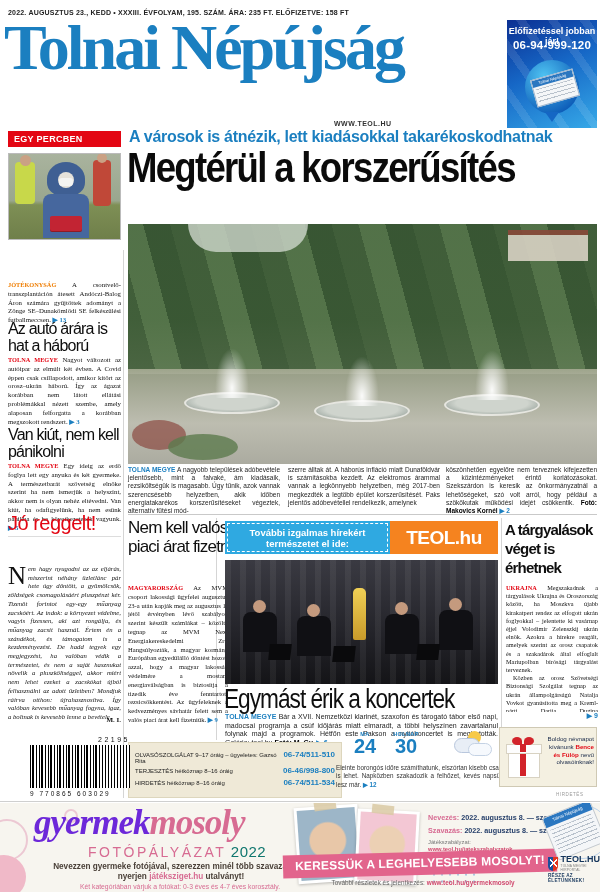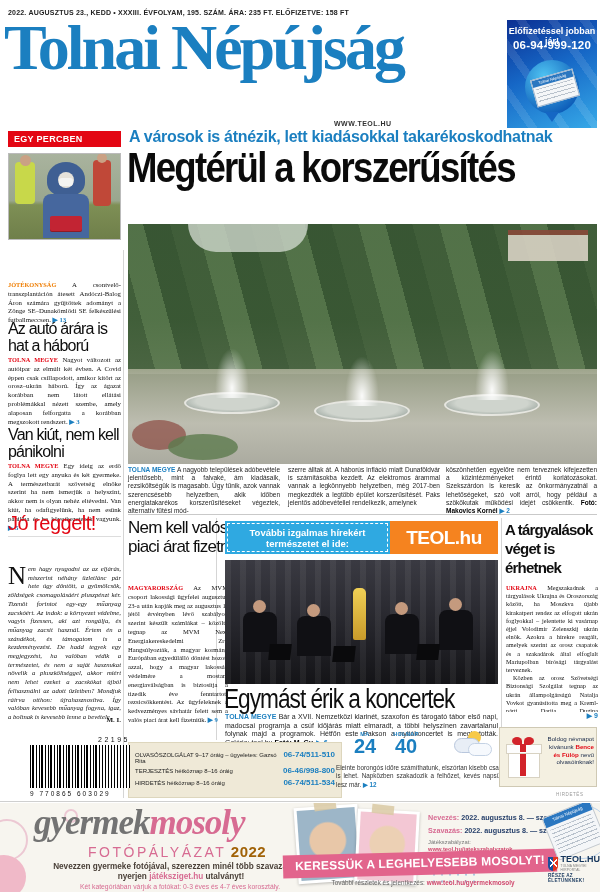--- a/index.html
+++ b/index.html
@@ -159,25 +159,25 @@
   
   .hr-promo{left:0;top:801px;width:600px;height:1px;background:#cfcfcf;}
   .promo{left:0;top:803px;width:600px;height:89px;background:#f7f5ef;overflow:hidden;}
   .deco-ring{position:absolute;border-radius:50%;border:2px solid #ecc8d3;}
   .deco-dot{position:absolute;border-radius:50%;background:#f0b9c8;}
   .deco-dots-blue{position:absolute;width:46px;height:28px;
       background-image:radial-gradient(#a9c6e0 1.2px,transparent 1.3px);background-size:8px 7px;}
   .deco-bluering{position:absolute;border-radius:50%;border:1px solid #bcd3ea;}
   .promo-script{left:34px;top:2px;font-family:"Liberation Serif",serif;font-style:italic;font-weight:bold;
       font-size:35px;letter-spacing:-1px;white-space:nowrap;line-height:1;}
-  .promo-script .s1{color:#737373;}
+  .promo-script .s1{color:#6d28d9;}
   .promo-script .s2{color:#d76b92;}
   .promo-sub{left:88px;top:40px;white-space:nowrap;}
   .promo-sub .foto{color:#d76b92;font-size:14px;letter-spacing:2.5px;}
-  .promo-sub .year{color:#a16207;font-size:15px;font-weight:bold;letter-spacing:.5px;}
+  .promo-sub .year{color:#0f766e;font-size:15px;font-weight:normal;letter-spacing:.5px;}
   .promo-lead{left:52px;top:59px;width:258px;text-align:center;font-weight:bold;
       font-size:8.2px;line-height:10px;color:#4a4038;}
   .promo-lead .plink{color:#d76b92;}
   .promo-cats{left:36px;top:80px;width:288px;text-align:center;font-size:6.8px;color:#d76b92;}
   .polaroid{position:absolute;background:#fff;box-shadow:0 1px 3px rgba(0,0,0,.25);padding:3px;}
   .pol-face{width:100%;height:100%;}
   .pol1 .pol-face{background:radial-gradient(circle at 50% 45%,#e8c7a8 0 36%,#9db6c8 40%);}
   .pol2 .pol-face{background:radial-gradient(circle at 50% 45%,#ecd0b4 0 36%,#f3c7d4 40%);}
   .tape{position:absolute;width:22px;height:9px;background:#d9c9a3;opacity:.85;}
   .pd-row{position:absolute;white-space:nowrap;font-size:7.2px;font-weight:bold;color:#27406b;}
@@ -336,21 +336,21 @@
     </div>
   </div>
 
   <div class="wx-block">
     <div class="abs wx-cell" style="left:350px;top:731px;width:30px;">
       <div class="wx-lab">MA</div>
       <div class="wx-temp">24</div>
     </div>
     <div class="abs wx-cell" style="left:388px;top:731px;width:36px;">
       <div class="wx-lab">HOLNAP</div>
-      <div class="wx-temp">40</div>
+      <div class="wx-temp">30</div>
     </div>
     <div class="abs wx-icon">
       <div class="wx-sun"></div>
       <div class="wx-cloud1"></div>
       <div class="wx-cloud2"></div>
     </div>
     <div class="abs wx-text just">
       <span>Eleinte borongós időre számíthatunk, elszórtan kisebb csapadék is lehet. Napközben szakadozik a felhőzet, kevés napsütés is lesz már.</span>
       <span class="pref">▶ 12</span>
     </div>

